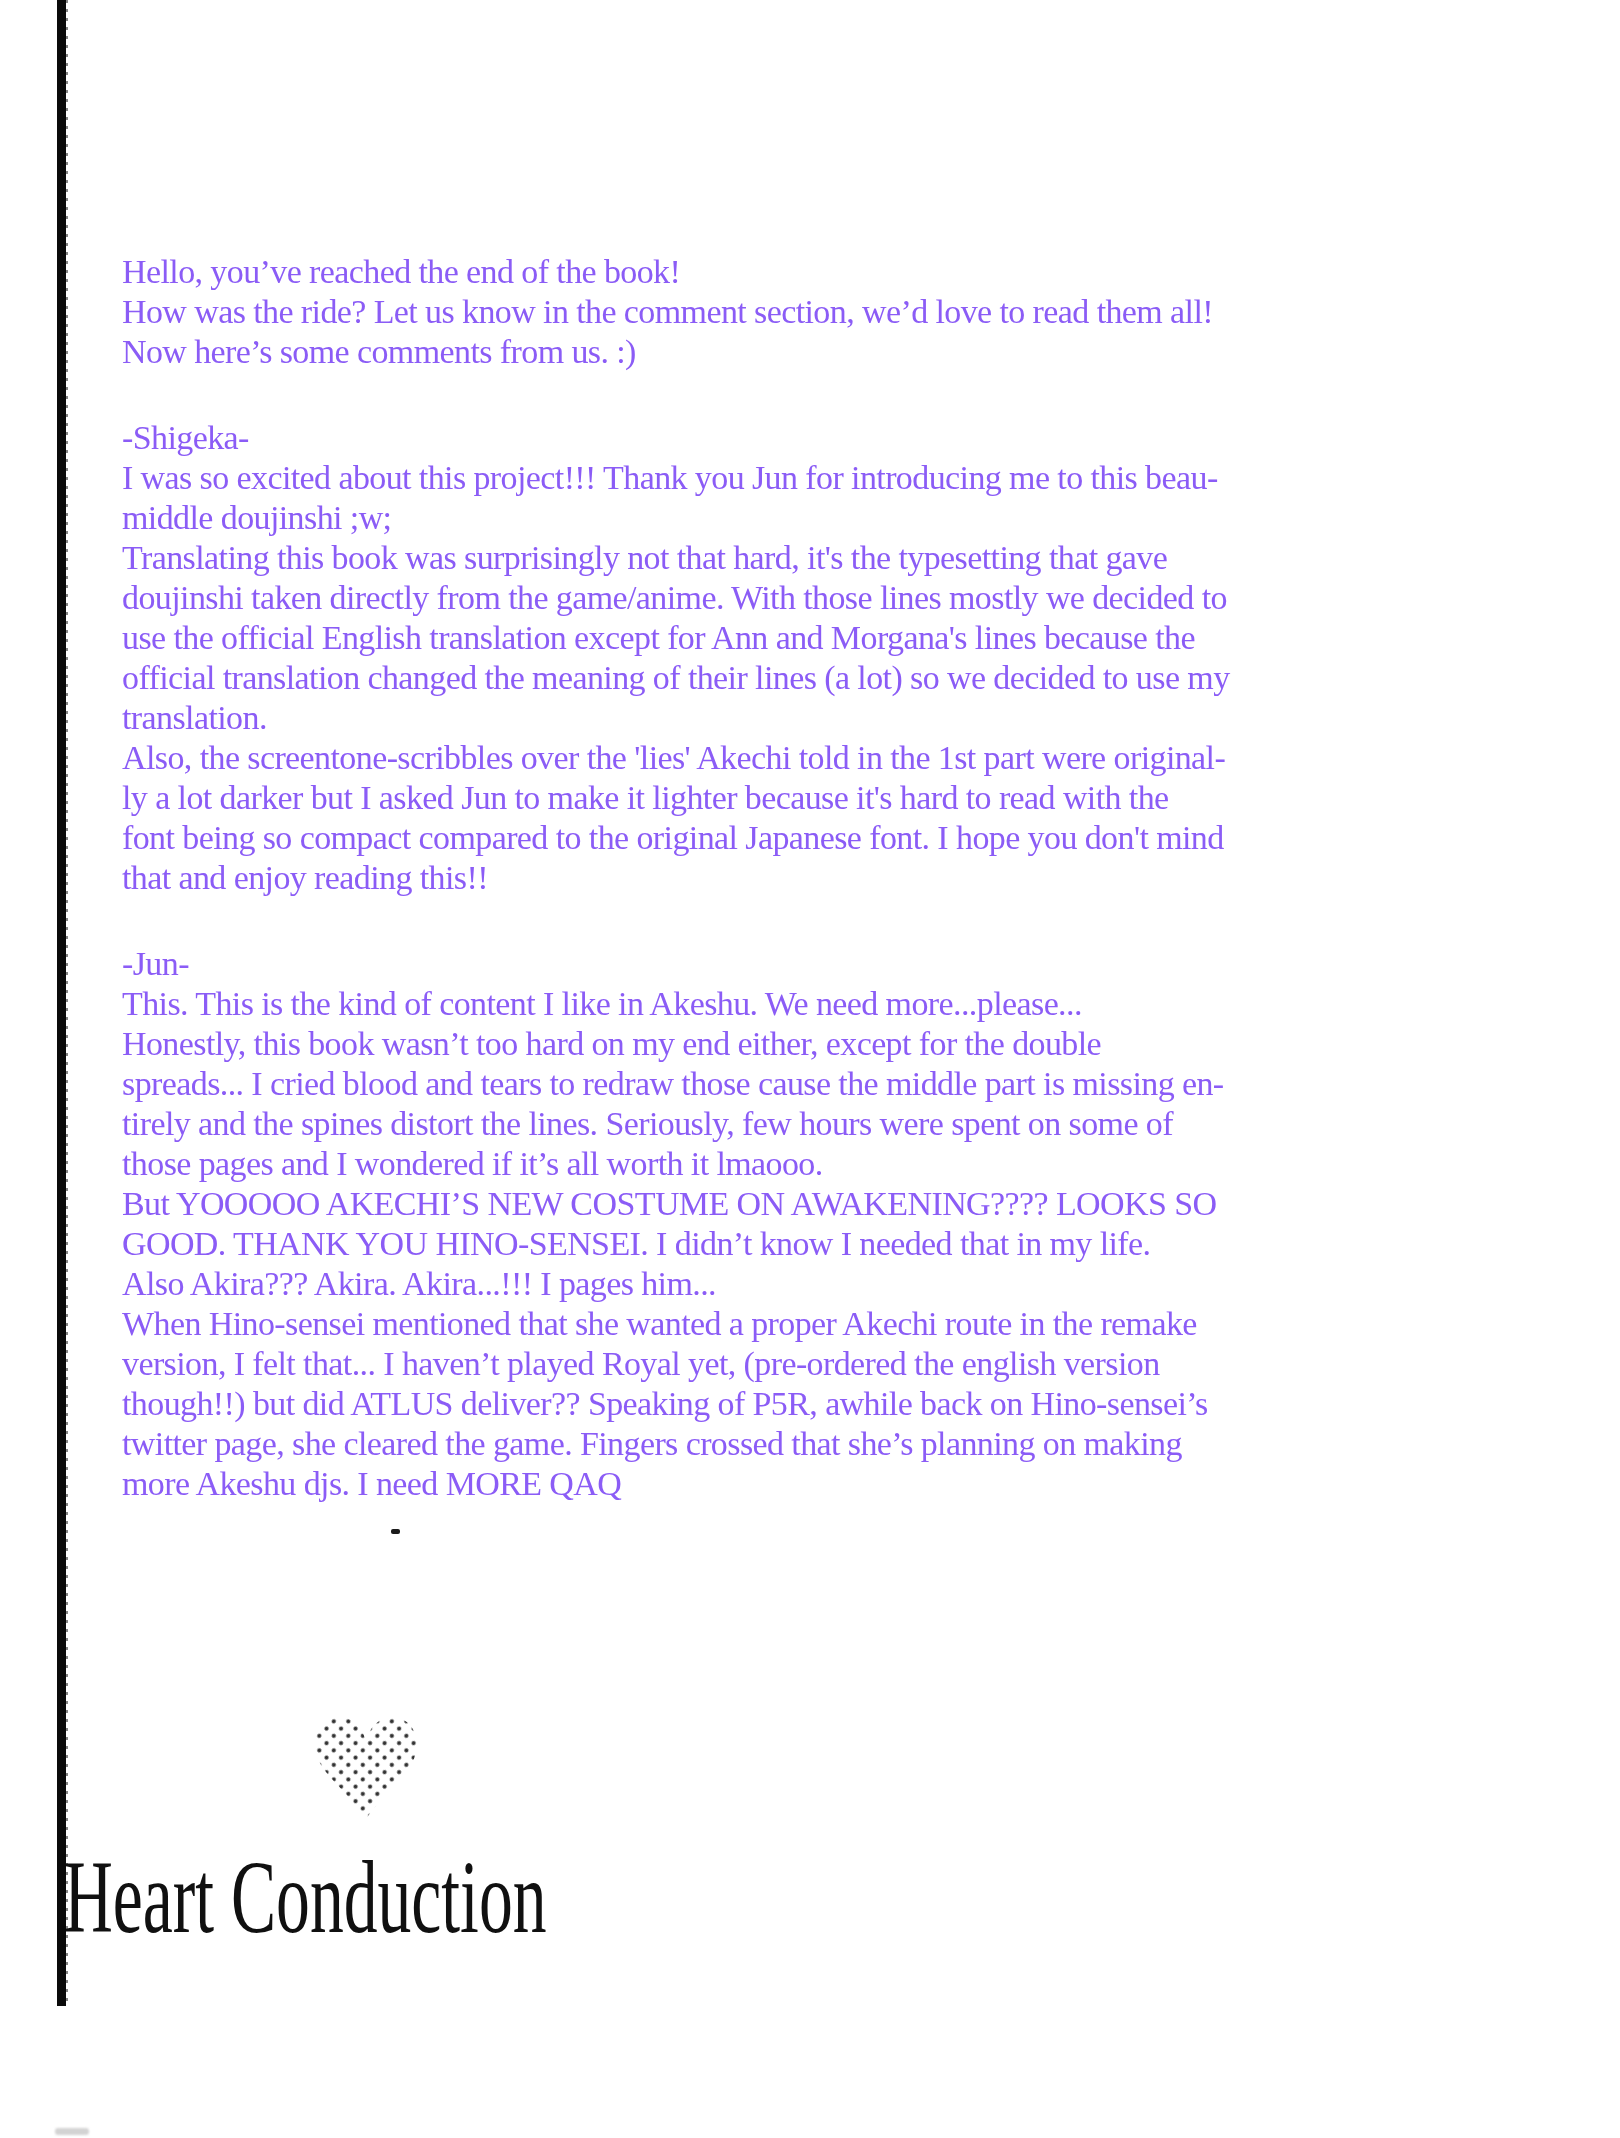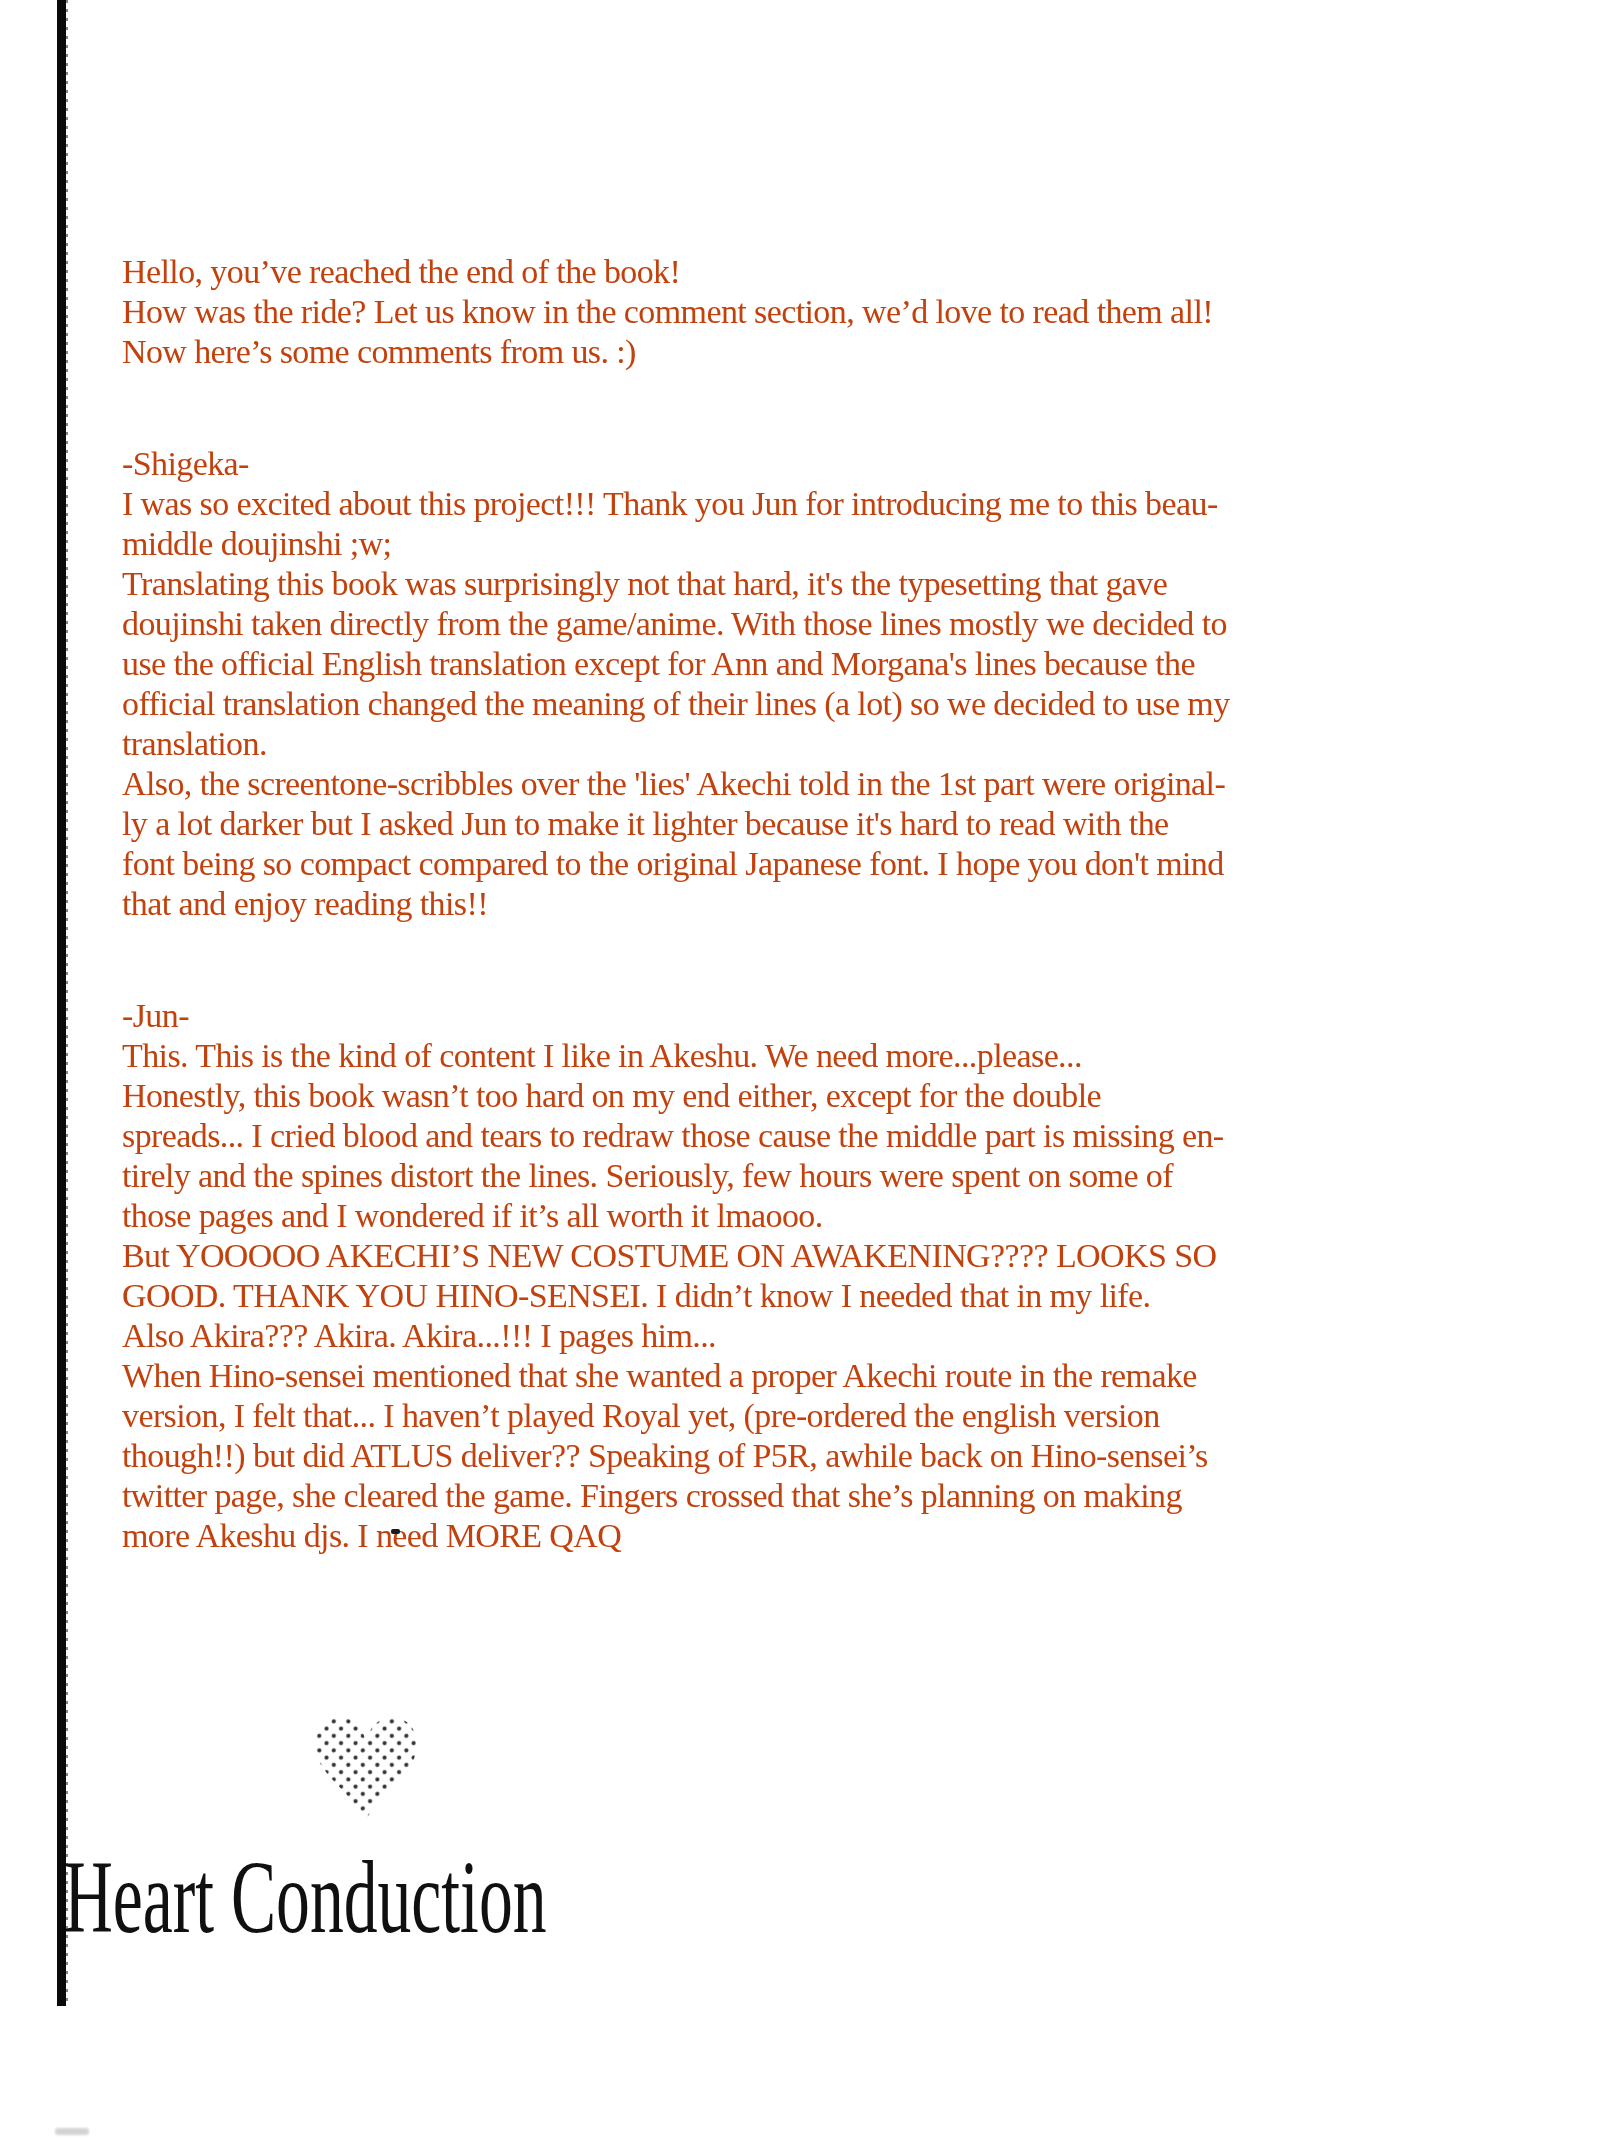--- a/index.html
+++ b/index.html
@@ -14,25 +14,25 @@
   }
   .spine-noise{
     position:absolute;left:66px;top:0;width:2px;height:2006px;
     background:repeating-linear-gradient(#0a0a0a 0 3px, transparent 3px 9px);
     opacity:.5;
   }
   main.afterword{
     position:absolute;left:122px;top:252px;width:1330px;
   }
   .blk{display:block;margin:0;padding:0;}
-  .blk + .blk{margin-top:72px;}
+  .blk + .blk{margin-top:46px;}
   .line{
     font-size:34px;line-height:40px;height:40px;
     letter-spacing:-0.6px;white-space:nowrap;
-    color:#c2410c;
+    color:#8b5cf6;
   }
   .heart-wrap{
     position:absolute;left:312px;top:1706px;width:108px;height:124px;
   }
   .book-title{
     position:absolute;left:64px;top:1845px;margin:0;
     font-size:104px;line-height:104px;font-weight:normal;
     white-space:nowrap;color:#101010;letter-spacing:0;
     transform:scaleX(0.65);transform-origin:0 0;
   }

